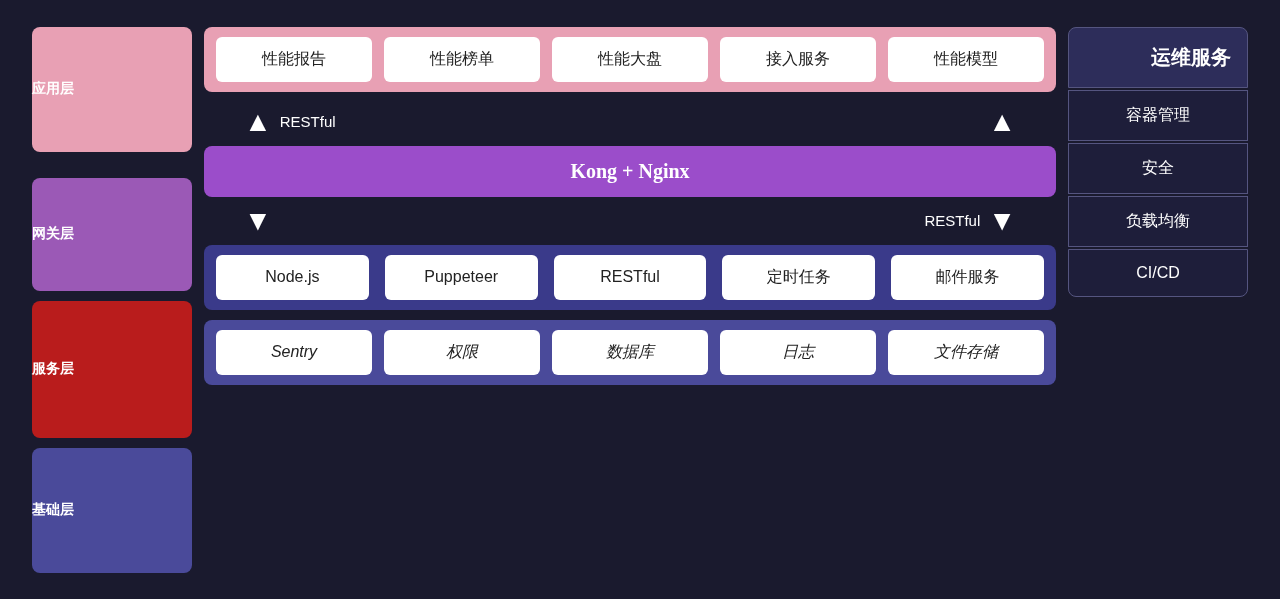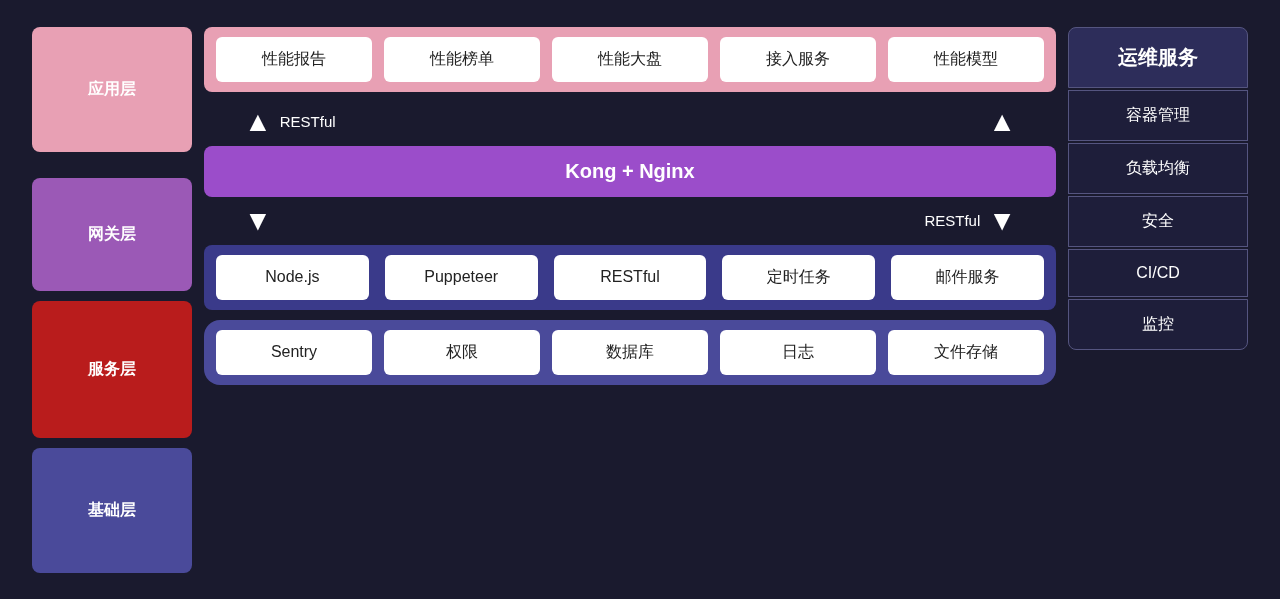--- a/index.html
+++ b/index.html
@@ -25,22 +25,22 @@
     .left-labels {
       display: flex;
       flex-direction: column;
       gap: 10px;
       width: 160px;
     }
     .label-box {
       border-radius: 8px;
       display: flex;
       align-items: center;
-      justify-content: center;
-      font-size: 16px;
+      justify-content: flex-start;
+      font-size: 14px;
       font-weight: bold;
       color: white;
     }
     .label-app {
       background-color: #e8a0b4;
       flex: 1.1;
     }
     .label-gateway {
       background-color: #9b59b6;
       flex: 1;
@@ -112,20 +112,21 @@
       background-color: #9b4dca;
       border-radius: 8px;
       padding: 14px;
       display: flex;
       align-items: center;
       justify-content: center;
       font-size: 20px;
       color: white;
       font-weight: bold;
       margin-bottom: 4px;
+      font-family: Liberation Serif, serif;
     }
     
     .arrow-row2 {
       display: flex;
       align-items: center;
       justify-content: space-between;
       padding: 0 40px;
       margin-bottom: 4px;
       height: 40px;
     }
@@ -142,37 +143,38 @@
       background-color: #3a3a8a;
       border-radius: 8px;
       padding: 10px 12px;
       display: flex;
       gap: 16px;
       margin-bottom: 10px;
     }
     
     .infra-row {
       background-color: #4a4a9a;
-      border-radius: 16px;
+      border-radius: 8px;
       padding: 10px 12px;
       display: flex;
       gap: 12px;
+      font-style: italic;
     }
     
     .right-ops {
       width: 180px;
       display: flex;
       flex-direction: column;
       gap: 0px;
     }
     .ops-header {
       background-color: #2d2d5a;
       border-radius: 8px 8px 0 0;
       padding: 16px;
-      text-align: center;
+      text-align: right;
       font-size: 20px;
       font-weight: bold;
       color: white;
       border: 1px solid #555580;
       margin-bottom: 2px;
     }
     .ops-item {
       background-color: #1e1e3a;
       border: 1px solid #555580;
       padding: 14px;
@@ -288,25 +290,22 @@
   </div>
 
   <div class="right-ops">
     <div class="ops-header">
       <span>运维服务</span>
     </div>
     <div class="ops-item">
       <span>容器管理</span>
     </div>
     <div class="ops-item">
+      <span>安全</span>
+    </div>
+    <div class="ops-item">
       <span>负载均衡</span>
-    </div>
-    <div class="ops-item">
-      <span>安全</span>
     </div>
     <div class="ops-item">
       <span>CI/CD</span>
     </div>
-    <div class="ops-item">
-      <span>监控</span>
-    </div>
   </div>
 </div>
 
 </body></html>

